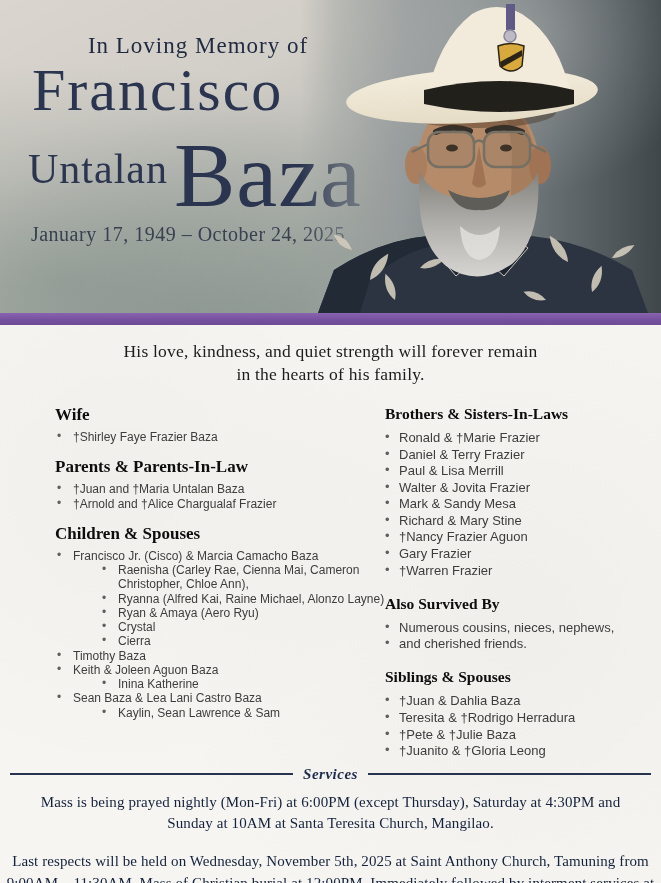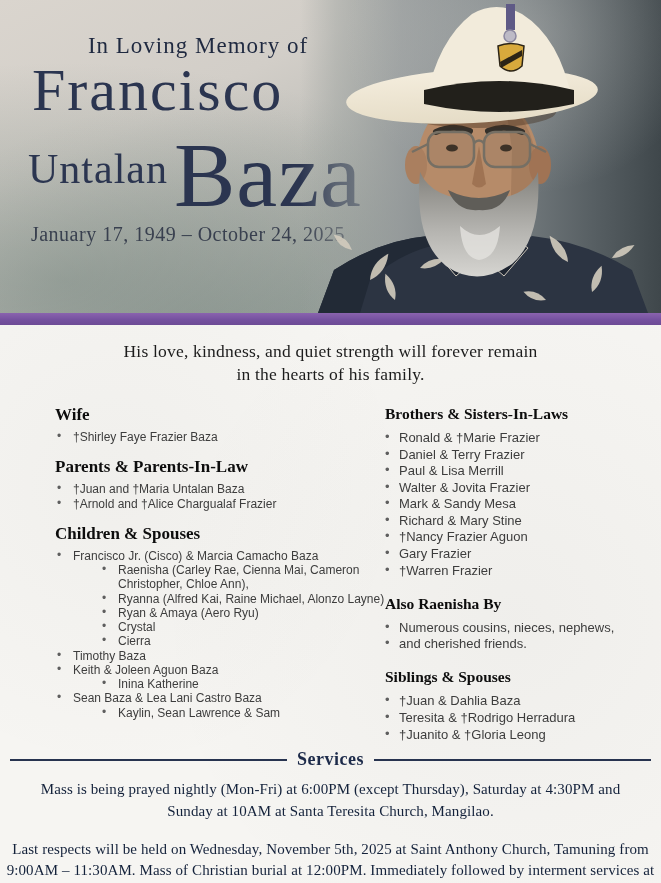--- a/index.html
+++ b/index.html
@@ -66,22 +66,22 @@
   .fam-list li::before { content:"\2022"; position:absolute; left:2px; top:-1px; color:#5e5e5e; }
   .col-right .fam-list li::before { left:0; }
   .fam-list ul { list-style:none; margin:0; padding:0 0 0 27px; }
   .fam-list ul li { padding-left:18px; }
 
   
   .services { margin-top:6px; }
   .services-rule-row { display:flex; align-items:center; padding:0 10px; }
   .services-rule { flex:1; height:2px; background:#27334f; }
   .services-title {
-    margin:0 10px; font-size:18px; font-weight:bold; color:#1d2b4a;
-    letter-spacing:0.5px; font-family:"Liberation Serif", serif;
+    margin:0 10px; font-size:15px; font-weight:bold; color:#1d2b4a;
+    letter-spacing:0.5px; font-family:"Liberation Serif", serif;font-style:italic;
   }
   .services p {
     text-align:center; color:#14223b; font-size:15px; line-height:1.45; letter-spacing:0.1px;
   }
   .services .p1 { width:600px; margin:9px auto 0; }
   .services .p2 { width:648px; margin:16px auto 0; }
 </style>
 </head>
 <body>
 
@@ -227,29 +227,30 @@
           <li><span>Ronald &amp; †Marie Frazier</span></li>
           <li><span>Daniel &amp; Terry Frazier</span></li>
           <li><span>Paul &amp; Lisa Merrill</span></li>
           <li><span>Walter &amp; Jovita Frazier</span></li>
           <li><span>Mark &amp; Sandy Mesa</span></li>
           <li><span>Richard &amp; Mary Stine</span></li>
           <li><span>†Nancy Frazier Aguon</span></li>
           <li><span>Gary Frazier</span></li>
           <li><span>†Warren Frazier</span></li>
         </ul>
-        <h3 class="fam-heading">Also Raenisha By</h3>
+        <h3 class="fam-heading">Also Survived By</h3>
         <ul class="fam-list">
           <li><span>Numerous cousins, nieces, nephews,</span></li>
           <li><span>and cherished friends.</span></li>
         </ul>
         <h3 class="fam-heading">Siblings &amp; Spouses</h3>
         <ul class="fam-list">
           <li><span>†Juan &amp; Dahlia Baza</span></li>
           <li><span>Teresita &amp; †Rodrigo Herradura</span></li>
+          <li><span>†Pete &amp; †Julie Baza</span></li>
           <li><span>†Juanito &amp; †Gloria Leong</span></li>
         </ul>
       </div>
   </section>
 
   <section class="services">
     <div class="services-rule-row">
       <span class="services-rule"></span>
       <h2 class="services-title">Services</h2>
       <span class="services-rule"></span>

